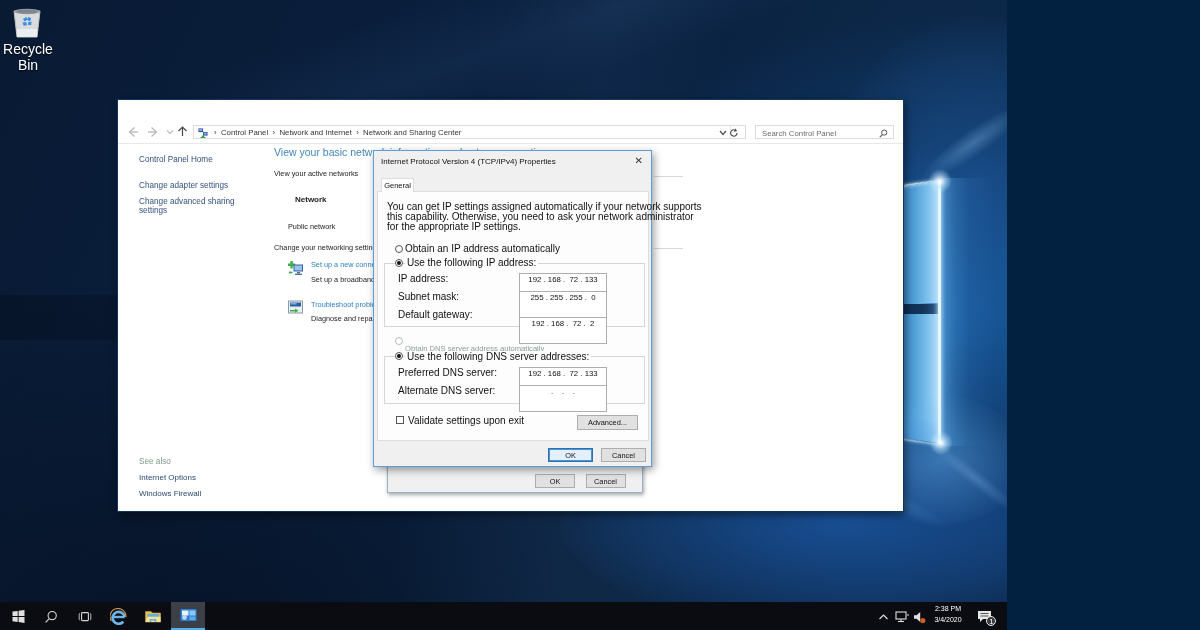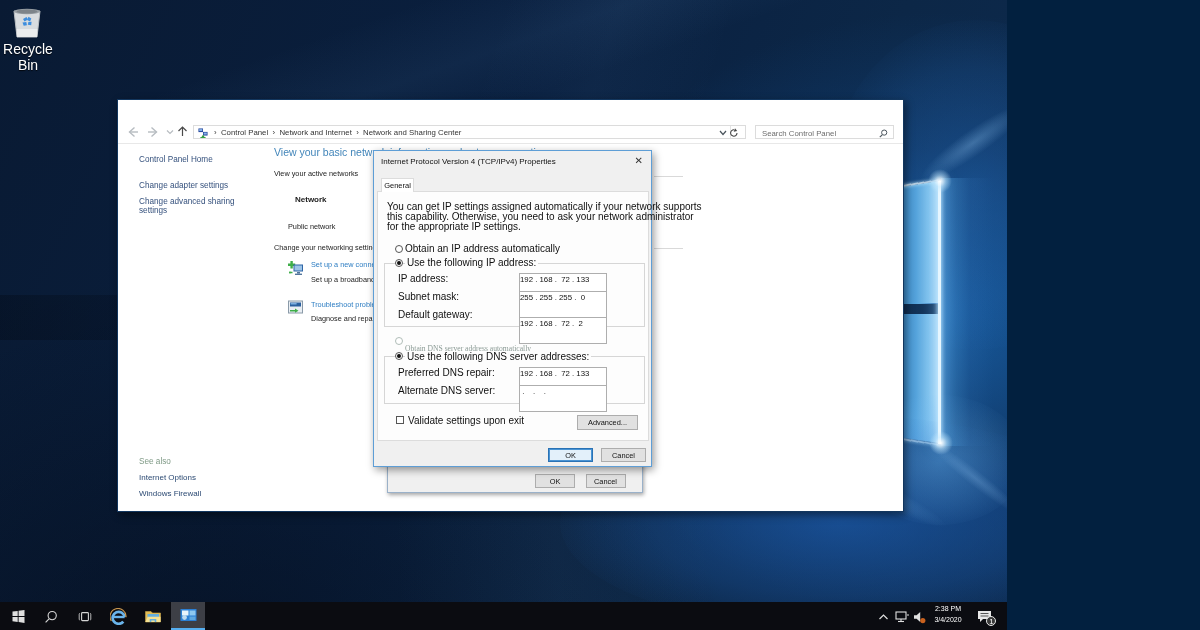--- a/index.html
+++ b/index.html
@@ -105,21 +105,21 @@
     text-align:center; line-height:14px; }
   #tabpage { left:3px; top:40px; width:272px; height:250px; background:#fdfdfd; border:1px solid #dcdcdc; }
   .dtxt { position:absolute; font-size:10px; color:#101010; white-space:nowrap; }
   .dgray { position:absolute; font-size:7.6px; color:#8b9b95; white-space:nowrap; }
   .radio { position:absolute; width:8.4px; height:8.4px; border:1px solid #555; border-radius:50%; background:#fff; }
   .radio.sel::after { content:""; position:absolute; left:1.3px; top:1.3px; width:3.8px; height:3.8px;
     border-radius:50%; background:#111; }
   .radio.dis { border-color:#b0bdb8; }
   .group { position:absolute; border:1px solid #d6d6d6; }
   .field { position:absolute; width:88px; height:27px; border:1px solid #aeaeae; background:#fff;
-    font-size:7.8px; color:#111; text-align:left; line-height:12px; white-space:pre; }
+    font-size:7.8px; color:#111; text-align:center; line-height:12px; white-space:pre; }
   #chk { position:absolute; width:8px; height:8px; border:1px solid #555; background:#fff; }
 
   
   #taskbar { left:0; top:602px; width:1007px; height:28px; background:#0b0c11; }
   .tbi { position:absolute; }
   #appbtn { left:171px; top:0; width:34px; height:28px; background:#3d3f46; border-bottom:2px solid #55aef0; }
   .trayTime { position:absolute; color:#fff; font-size:7px; text-align:center; width:46px; }
 </style>
 </head>
 <body>
@@ -272,27 +272,27 @@
   <div class="dtxt" style="left:31px;top:106px;background:#fdfdfd;padding:0 2px;">Use the following IP address:</div>
 
   <div class="dtxt" style="left:24px;top:121.5px;">IP address:</div>
   <div class="field" style="left:145px;top:122px;">192 . 168 .  72 . 133</div>
   <div class="dtxt" style="left:24px;top:139.5px;">Subnet mask:</div>
   <div class="field" style="left:145px;top:140px;">255 . 255 . 255 .  0</div>
   <div class="dtxt" style="left:24px;top:157.5px;">Default gateway:</div>
   <div class="field" style="left:145px;top:158px;margin-top:8px;">192 . 168 .  72 .  2</div>
 
   <div class="radio dis" style="left:21px;top:186px;"></div>
-  <div class="dgray" style="left:31px;top:193px;font-family:Liberation Serif, serif;">Obtain DNS server address automatically</div>
+  <div class="dgray" style="left:31px;top:193px;">Obtain DNS server address automatically</div>
 
   <div class="group" style="left:10px;top:205px;width:261px;height:48px;"></div>
   <div class="radio sel" style="left:21px;top:201px;"></div>
   <div class="dtxt" style="left:31px;top:199.5px;background:#fdfdfd;padding:0 2px;">Use the following DNS server addresses:</div>
 
-  <div class="dtxt" style="left:24px;top:216px;">Preferred DNS repair:</div>
+  <div class="dtxt" style="left:24px;top:216px;">Preferred DNS server:</div>
   <div class="field" style="left:145px;top:216px;">192 . 168 .  72 . 133</div>
   <div class="dtxt" style="left:24px;top:233.5px;">Alternate DNS server:</div>
   <div class="field" style="left:145px;top:234px;">&nbsp;.&nbsp;&nbsp;&nbsp;&nbsp;.&nbsp;&nbsp;&nbsp;&nbsp;.&nbsp;</div>
 
   <div id="chk" style="left:22px;top:265px;"></div>
   <div class="dtxt" style="left:34px;top:263.5px;">Validate settings upon exit</div>
   <div class="btn" style="left:203px;top:264px;width:61px;height:15px;line-height:14px;">Advanced...</div>
 
   <div class="btn" style="left:174px;top:297px;width:45px;height:14px;line-height:13px;background:#e3f0fa;border-color:#2a72b5;box-shadow:inset 0 0 0 1px #4a94d4;">OK</div>
   <div class="btn" style="left:227px;top:297px;width:45px;height:14px;line-height:13px;">Cancel</div>

